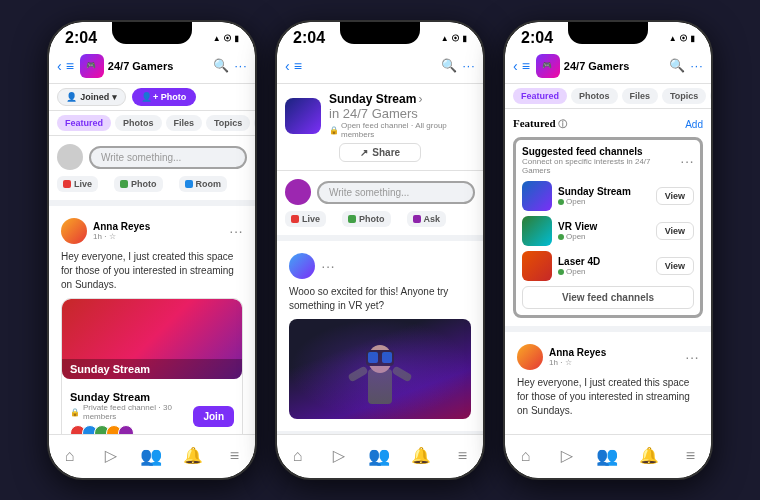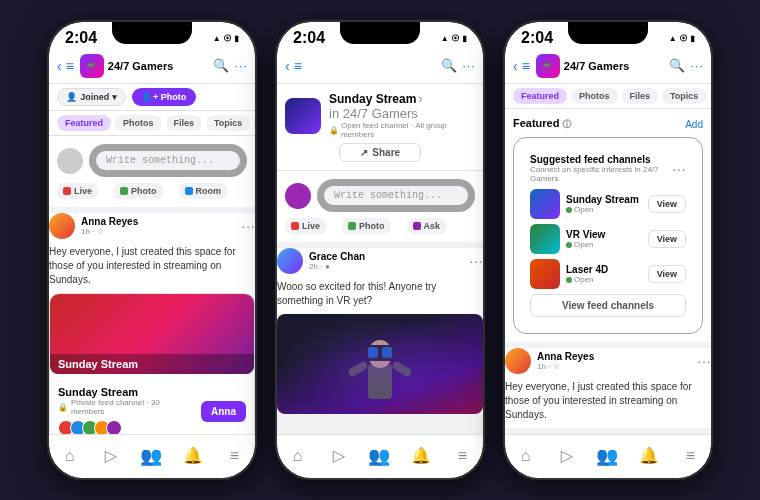--- a/index.html
+++ b/index.html
@@ -138,27 +138,26 @@
     }
 
     .user-avatar {
       width: 26px; height: 26px; border-radius: 50%;
       background: #ccc;
       flex-shrink: 0;
     }
 
     .write-input {
       flex: 1;
-      border: 7px solid #a3a3a3;
+      border: 2px solid #a3a3a3;
       border-radius: 20px;
       padding: 4px 10px;
       font-size: 10px;
       color: #999;
       background: #f0f2f5;
-      font-family: Liberation Mono, monospace;
     }
 
     .action-pills {
       display: flex;
       gap: 16px;
     }
 
     .action-pill {
       display: flex;
       align-items: center;
@@ -174,21 +173,21 @@
     .action-pill .dot { width: 8px; height: 8px; border-radius: 2px; }
     .dot-red { background: #e53935; }
     .dot-green { background: #43a047; }
     .dot-blue { background: #1e88e5; }
     .dot-purple { background: #8e24aa; }
 
     
     .post-card {
       background: #fff;
       margin-bottom: 6px;
-      padding: 0;
+      padding: 12px;
     }
 
     .post-header {
       display: flex;
       align-items: center;
       gap: 6px;
       margin-bottom: 6px;
     }
 
     .post-avatar {
@@ -319,27 +318,27 @@
       margin-bottom: 6px;
     }
 
     .featured-header {
       display: flex;
       justify-content: space-between;
       align-items: center;
       margin-bottom: 6px;
     }
 
-    .featured-title { font-size: 11px; font-weight: 700; color: #000; }
+    .featured-title { font-size: 11px; font-weight: 700; color: #000; font-family: Liberation Serif, serif; }
     .add-link { font-size: 10px; color: #1877f2; font-weight: 400; }
 
     .suggested-channels {
-      border: 1px solid #a3a3a3;
-      border-radius: 13px;
-      padding: 16px;
+      border: 3px solid #a3a3a3;
+      border-radius: 8px;
+      padding: 6px;
     }
 
     .suggested-header {
       display: flex;
       justify-content: space-between;
       align-items: center;
       margin-bottom: 6px;
     }
 
     .suggested-title { font-size: 10px; font-weight: 700; color: #000; }
@@ -523,21 +522,21 @@
                 <span>Private feed channel · 30 members</span>
               </div>
               <div class="member-avatars">
                 <div class="member-avatar"></div>
                 <div class="member-avatar"></div>
                 <div class="member-avatar"></div>
                 <div class="member-avatar"></div>
                 <div class="member-avatar"></div>
               </div>
             </div>
-            <button class="join-btn">Anna</button>
+            <button class="join-btn">Join</button>
           </div>
         </div>
 
       </div>
     </div>
 
     <div class="bottom-nav">
       <div class="nav-item">⌂</div>
       <div class="nav-item">▷</div>
       <div class="nav-item active">
@@ -612,24 +611,20 @@
           <div class="action-pill">
             <div class="dot dot-purple"></div>
             <span>Ask</span>
           </div>
         </div>
       </div>
 
       <div class="post-card">
         <div class="post-header">
           <div class="post-avatar" style="background:linear-gradient(135deg,#42a5f5,#7b2ff7);"></div>
-          <div class="post-meta">
-            <div class="post-name">Grace Chan</div>
-            <div class="post-sub">2h · ●</div>
-          </div>
           <span class="more-dots">···</span>
         </div>
         <div class="post-text">Wooo so excited for this! Anyone try something in VR yet?</div>
 
         <div class="vr-photo">
 
           <svg width="80" height="90" viewBox="0 0 80 90">
 
             <rect x="28" y="45" width="24" height="35" rx="4" fill="#555"></rect>
 

